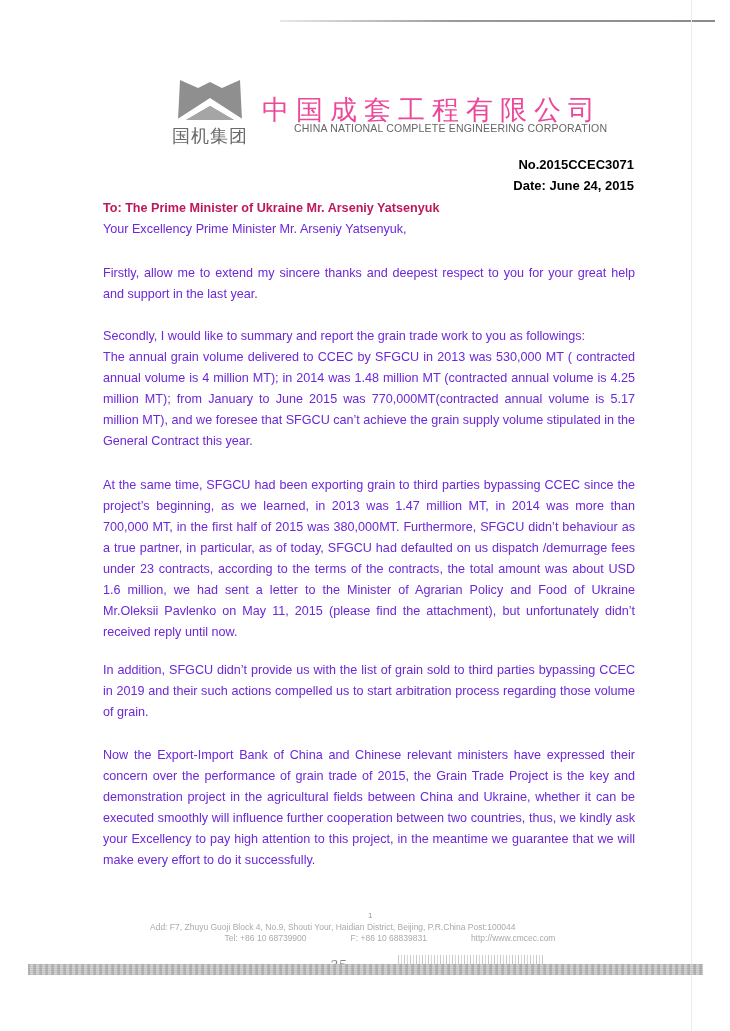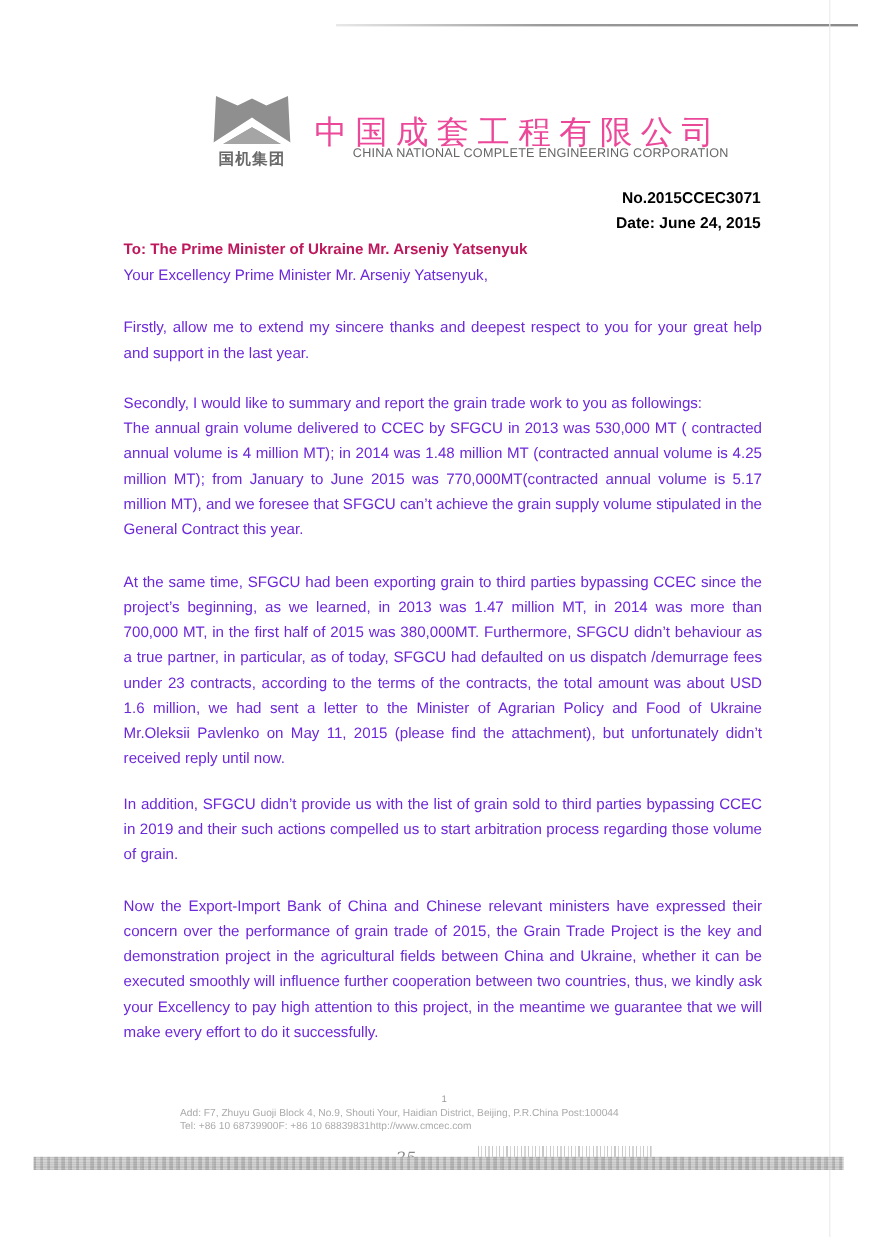--- a/index.html
+++ b/index.html
@@ -13,21 +13,21 @@
       position: absolute; left: 280px; top: 20px; width: 435px; height: 2px;
       background: linear-gradient(to right, #e8e8e8, #9a9a9a 40%, #8a8a8a);
     }
     .right-edge {
       position: absolute; right: 38px; top: 0; width: 1px; height: 1031px; background: #ececec;
     }
     
     .logo { position: absolute; left: 170px; top: 78px; width: 80px; height: 72px; }
     .logo svg { position: absolute; left: 6px; top: 0; }
     .logo-group {
-      position: absolute; left: 0; top: 46px; width: 80px; font-size: 13px; font-weight: bold;
+      position: absolute; left: 0; top: 46px; width: 80px; font-size: 18px; font-weight: normal;
       color: #6a6a6a; letter-spacing: 1px; text-align: center;
     }
     .company-cn {
       position: absolute; left: 262px; top: 92px; font-size: 27px; letter-spacing: 7px;
       color: #ec4899; font-weight: normal;
     }
     .company-en {
       position: absolute; left: 262px; top: 122px; font-size: 10.5px; color: #666; letter-spacing: 0.2px; margin-left: 32px;
     }
     .ref-no, .ref-date {
@@ -48,21 +48,21 @@
     .p3 { top: 475px; }
     .p4 { top: 660px; }
     .p5 { top: 745px; }
 
     .page-num { position: absolute; left: 368px; top: 911px; font-size: 8px; color: #999; }
     .footer {
       position: absolute; left: 150px; top: 922px; width: 480px;
       font-size: 8.5px; color: #aaa; line-height: 11px;
     }
     .footer .cn { padding-left: 76px; }
-    .footer .row { display: flex; justify-content: flex-start; }
+    .footer .row { display: flex; justify-content: center; gap: 44px; }
     .signature {
       position: absolute; left: 330px; top: 958px; font-size: 13px; font-style: italic; color: #888;
       font-family: "DejaVu Serif", serif;
     }
     .barcode {
       position: absolute; left: 398px; top: 955px; width: 145px; height: 12px;
       background: repeating-linear-gradient(to right, #bbb 0 1px, #fff 1px 3px, #ccc 3px 4px, #fff 4px 6px);
       opacity: 0.8;
     }
     .noise-band {

